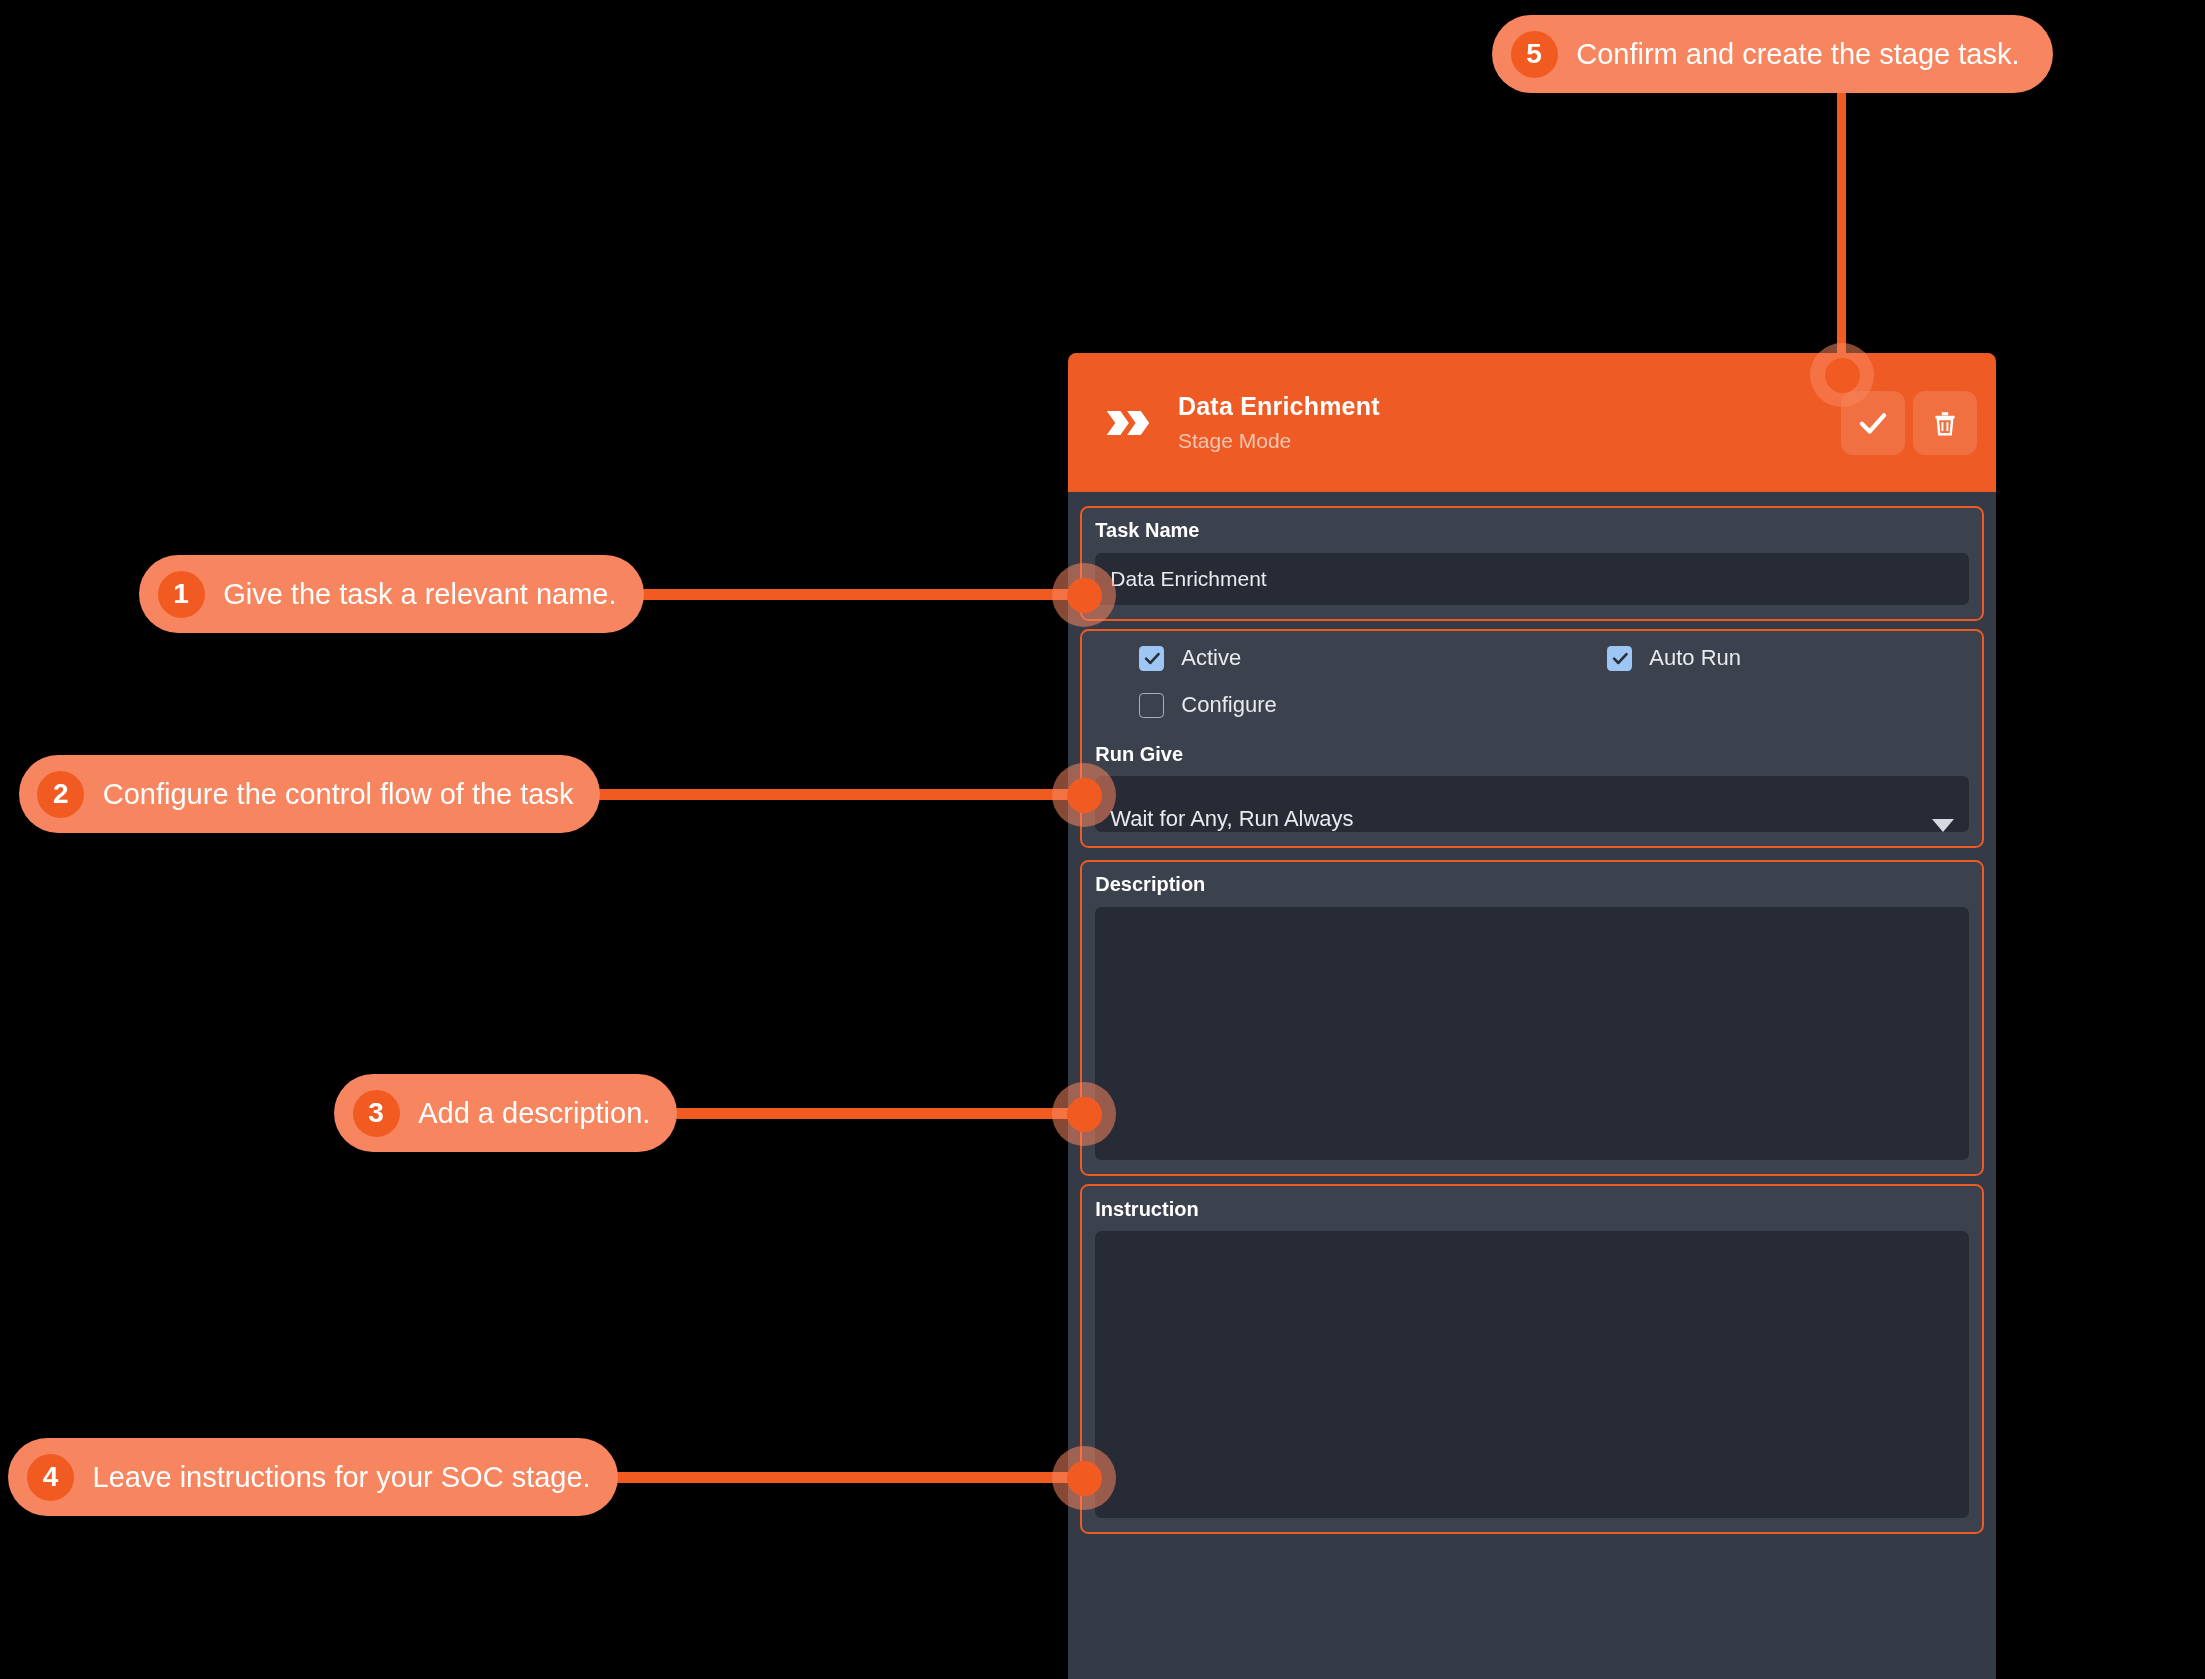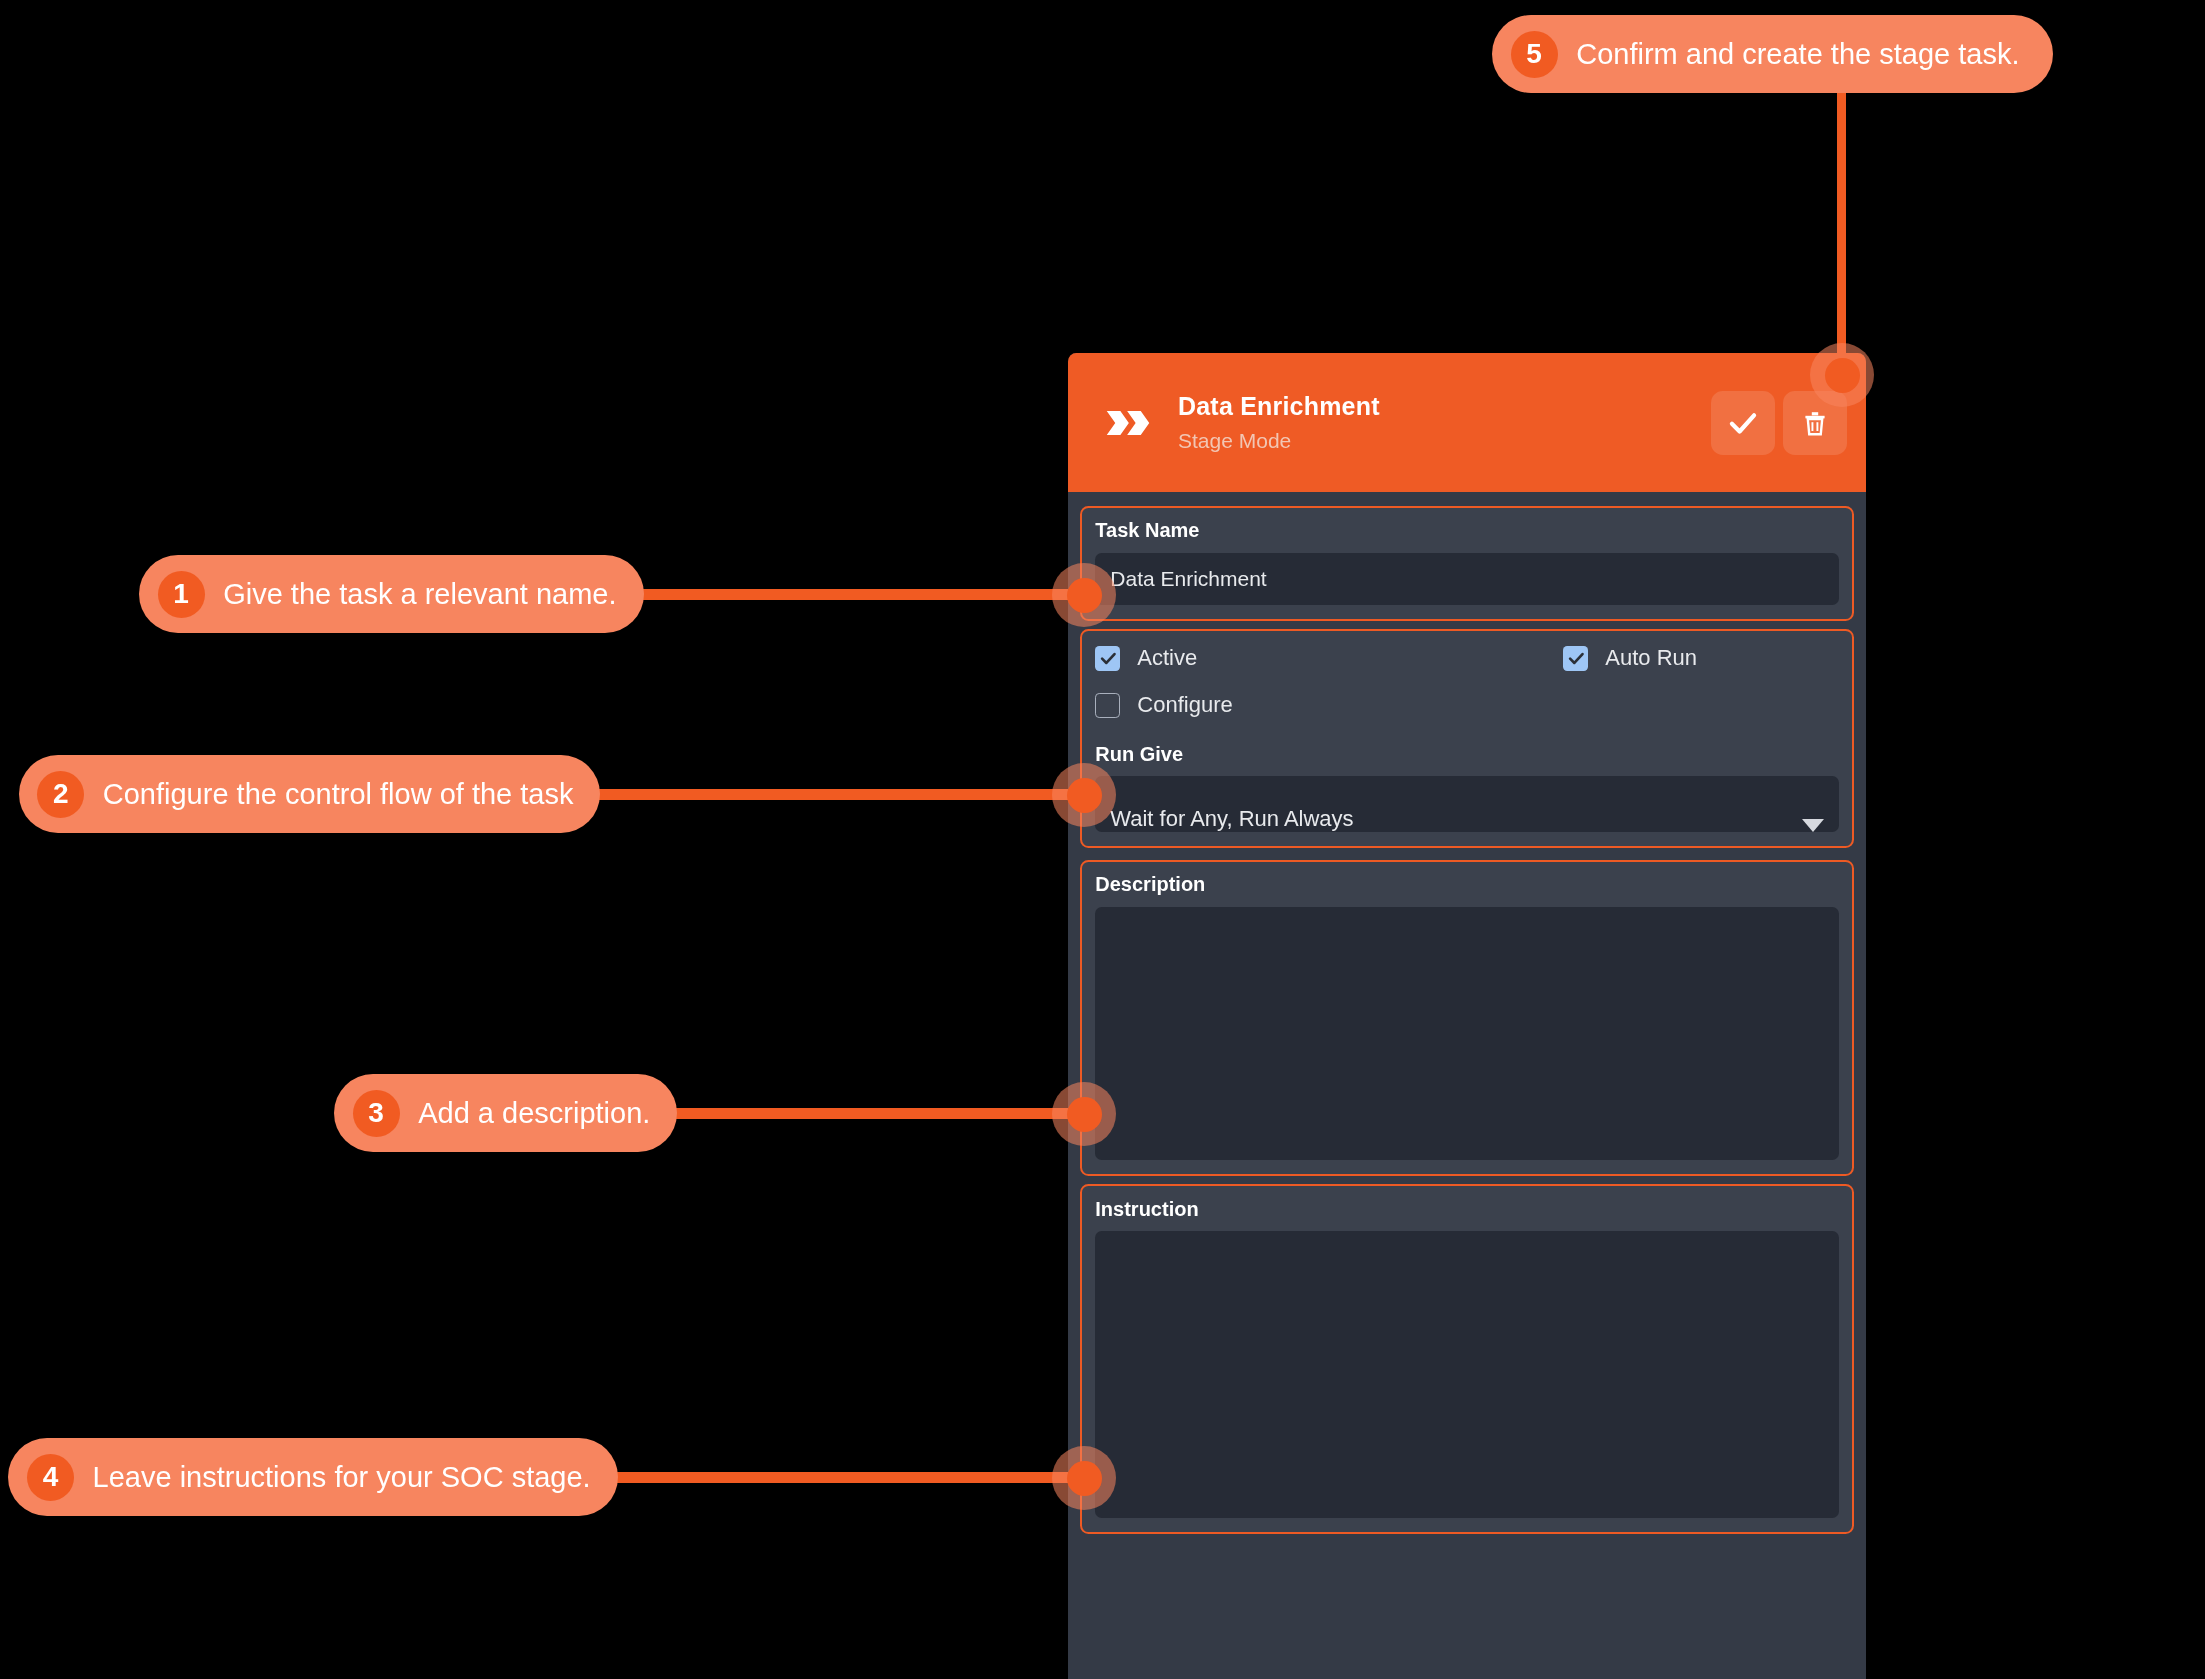--- a/index.html
+++ b/index.html
@@ -14,21 +14,21 @@
     overflow: hidden;
     font-family: "Liberation Sans", sans-serif;
     -webkit-font-smoothing: antialiased;
   }
 
   
   .panel {
     position: absolute;
     left: 1068px;
     top: 353px;
-    width: 798px;
+    width: 928px;
     height: 1327px;
     background: #343a46;
     border-radius: 8.4px 8.4px 0 0;
     overflow: hidden;
   }
 
   .panel-header {
     position: relative;
     height: 139px;
     background: #ef5b25;
@@ -130,20 +130,21 @@
     border-radius: 8.4px;
     background: #3b414d;
     padding: 15px 13.5px 13.5px 13.5px;
     margin-bottom: 11.8px;
     box-sizing: border-box;
   }
   .cb-row {
     display: flex;
     align-items: flex-end;
     margin-bottom: 22px;
+    margin-left: 44px;
   }
   .cb-cell {
     display: flex;
     align-items: center;
     cursor: pointer;
   }
   .cb-cell.col1 { width: 468px; }
   .cb-box {
     width: 25px;
     height: 25px;

